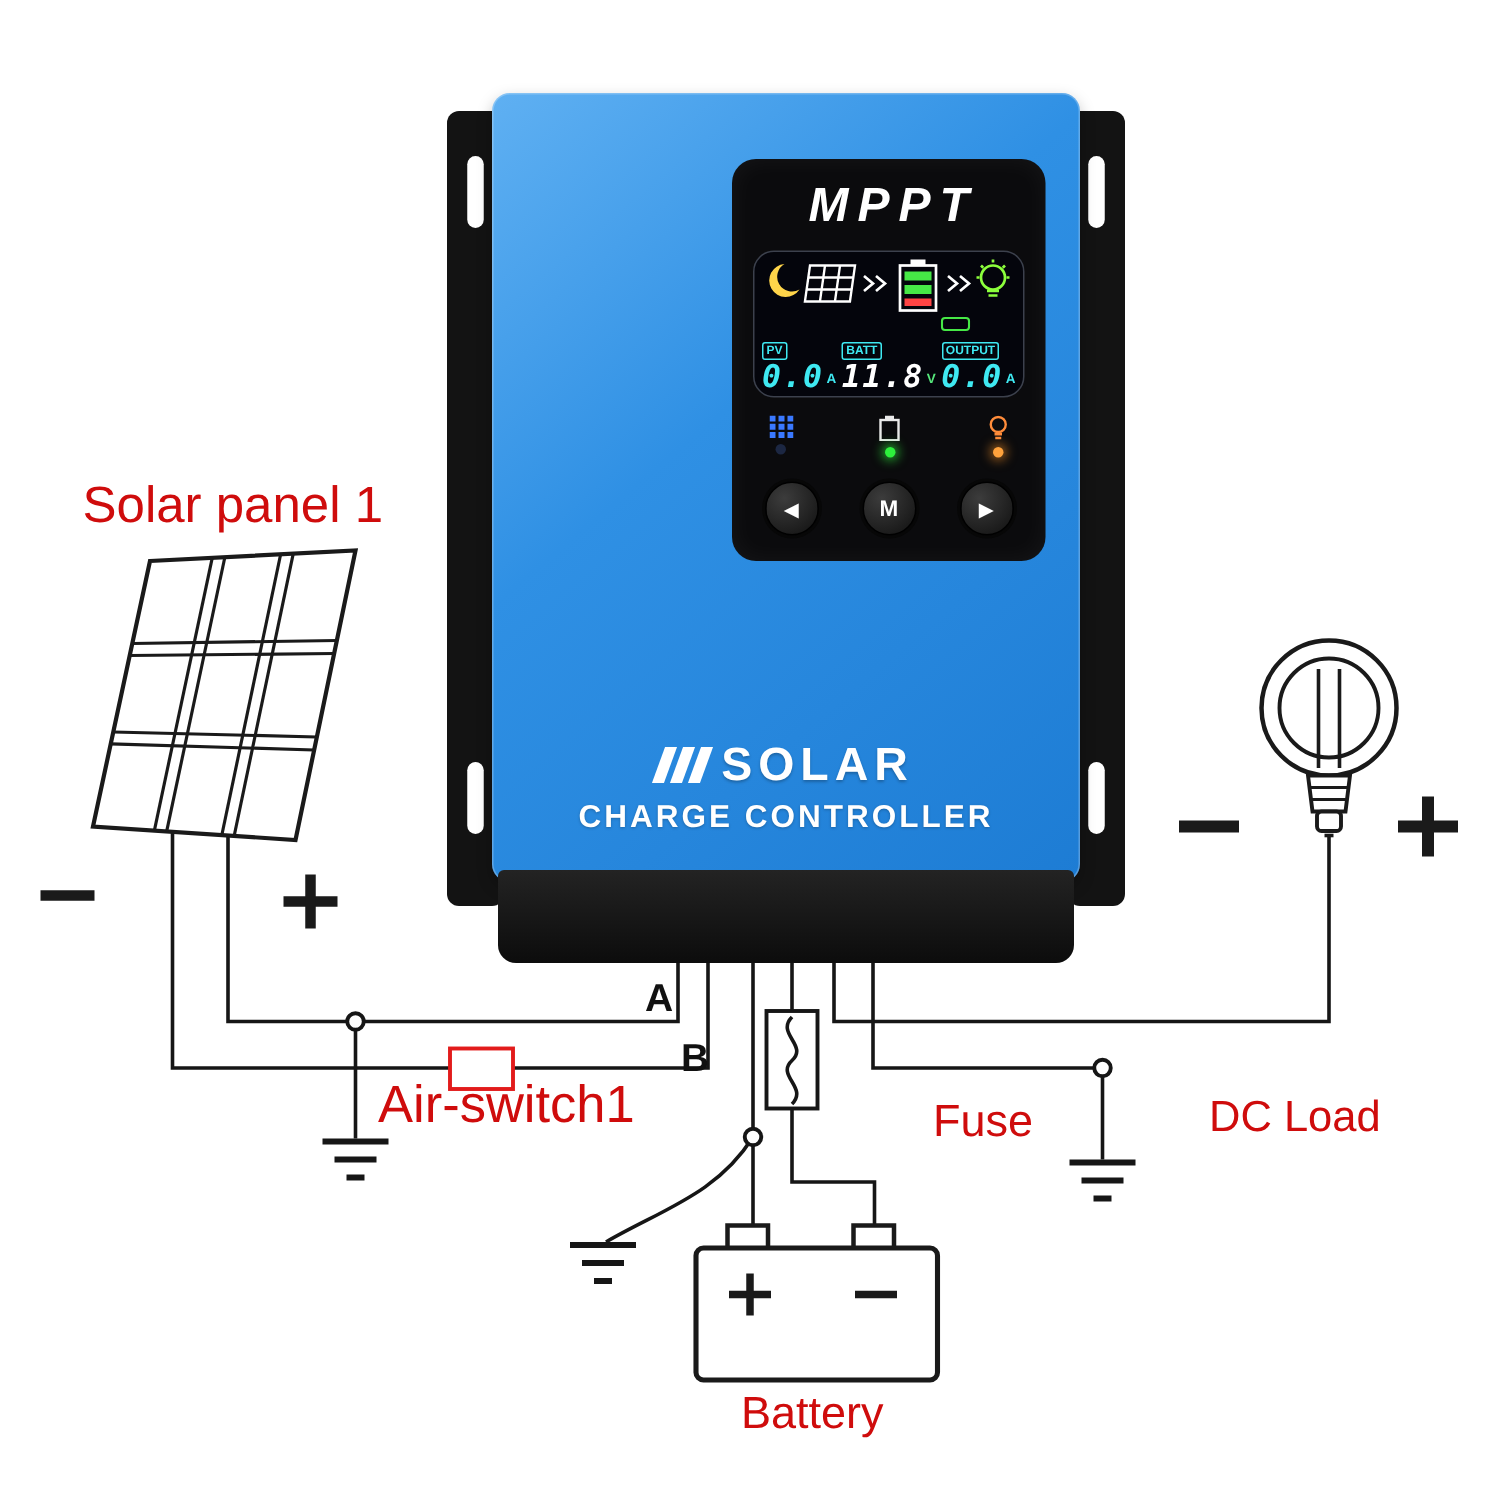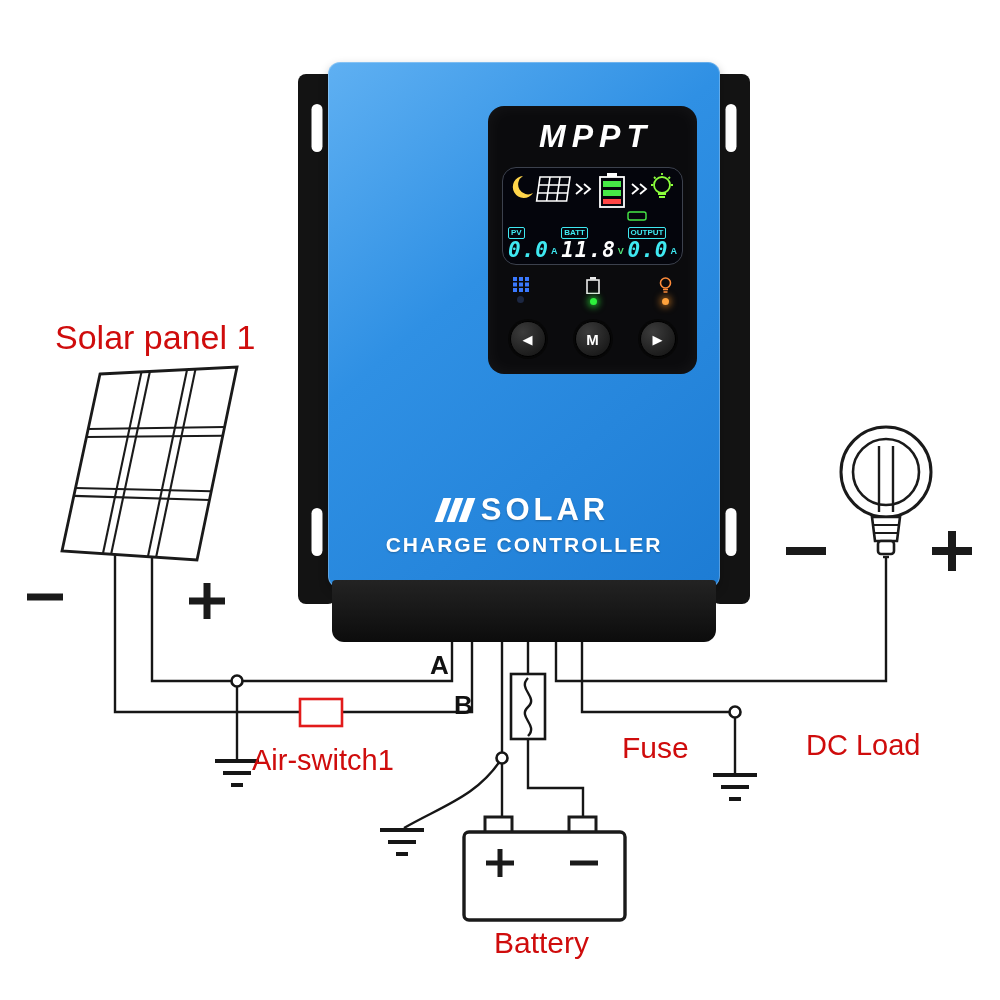--- a/index.html
+++ b/index.html
@@ -3,21 +3,21 @@
 <meta charset="utf-8">
 <style>
   html,body{margin:0;padding:0;background:#fff;}
   .stage{position:relative;width:1000px;height:1000px;background:#fff;overflow:hidden;
          font-family:"Liberation Sans",sans-serif;}
   
   .wiring{position:absolute;left:0;top:0;z-index:1;}
   
   .red-label{position:absolute;color:#cf0c0c;font-weight:400;z-index:3;white-space:nowrap;}
   .lbl-solar{left:55px;top:318px;font-size:34px;}
-  .lbl-airswitch{left:252px;top:744px;font-size:29px;}
+  .lbl-airswitch{left:252px;top:717px;font-size:35px;}
   .lbl-fuse{left:622px;top:731px;font-size:30px;}
   .lbl-dcload{left:806px;top:729px;font-size:29px;text-align:right;}
   .lbl-battery{left:494px;top:926px;font-size:30px;}
   .term-label{position:absolute;color:#111;font-weight:700;font-size:26px;z-index:3;}
   .lbl-a{left:430px;top:650px;}
   .lbl-b{left:454px;top:690px;}
   
   .controller{position:absolute;left:298px;top:60px;width:452px;height:584px;z-index:2;}
   .bracket{position:absolute;top:14px;width:38px;height:530px;background:#131313;border-radius:8px;}
   .bracket-left{left:0;}

